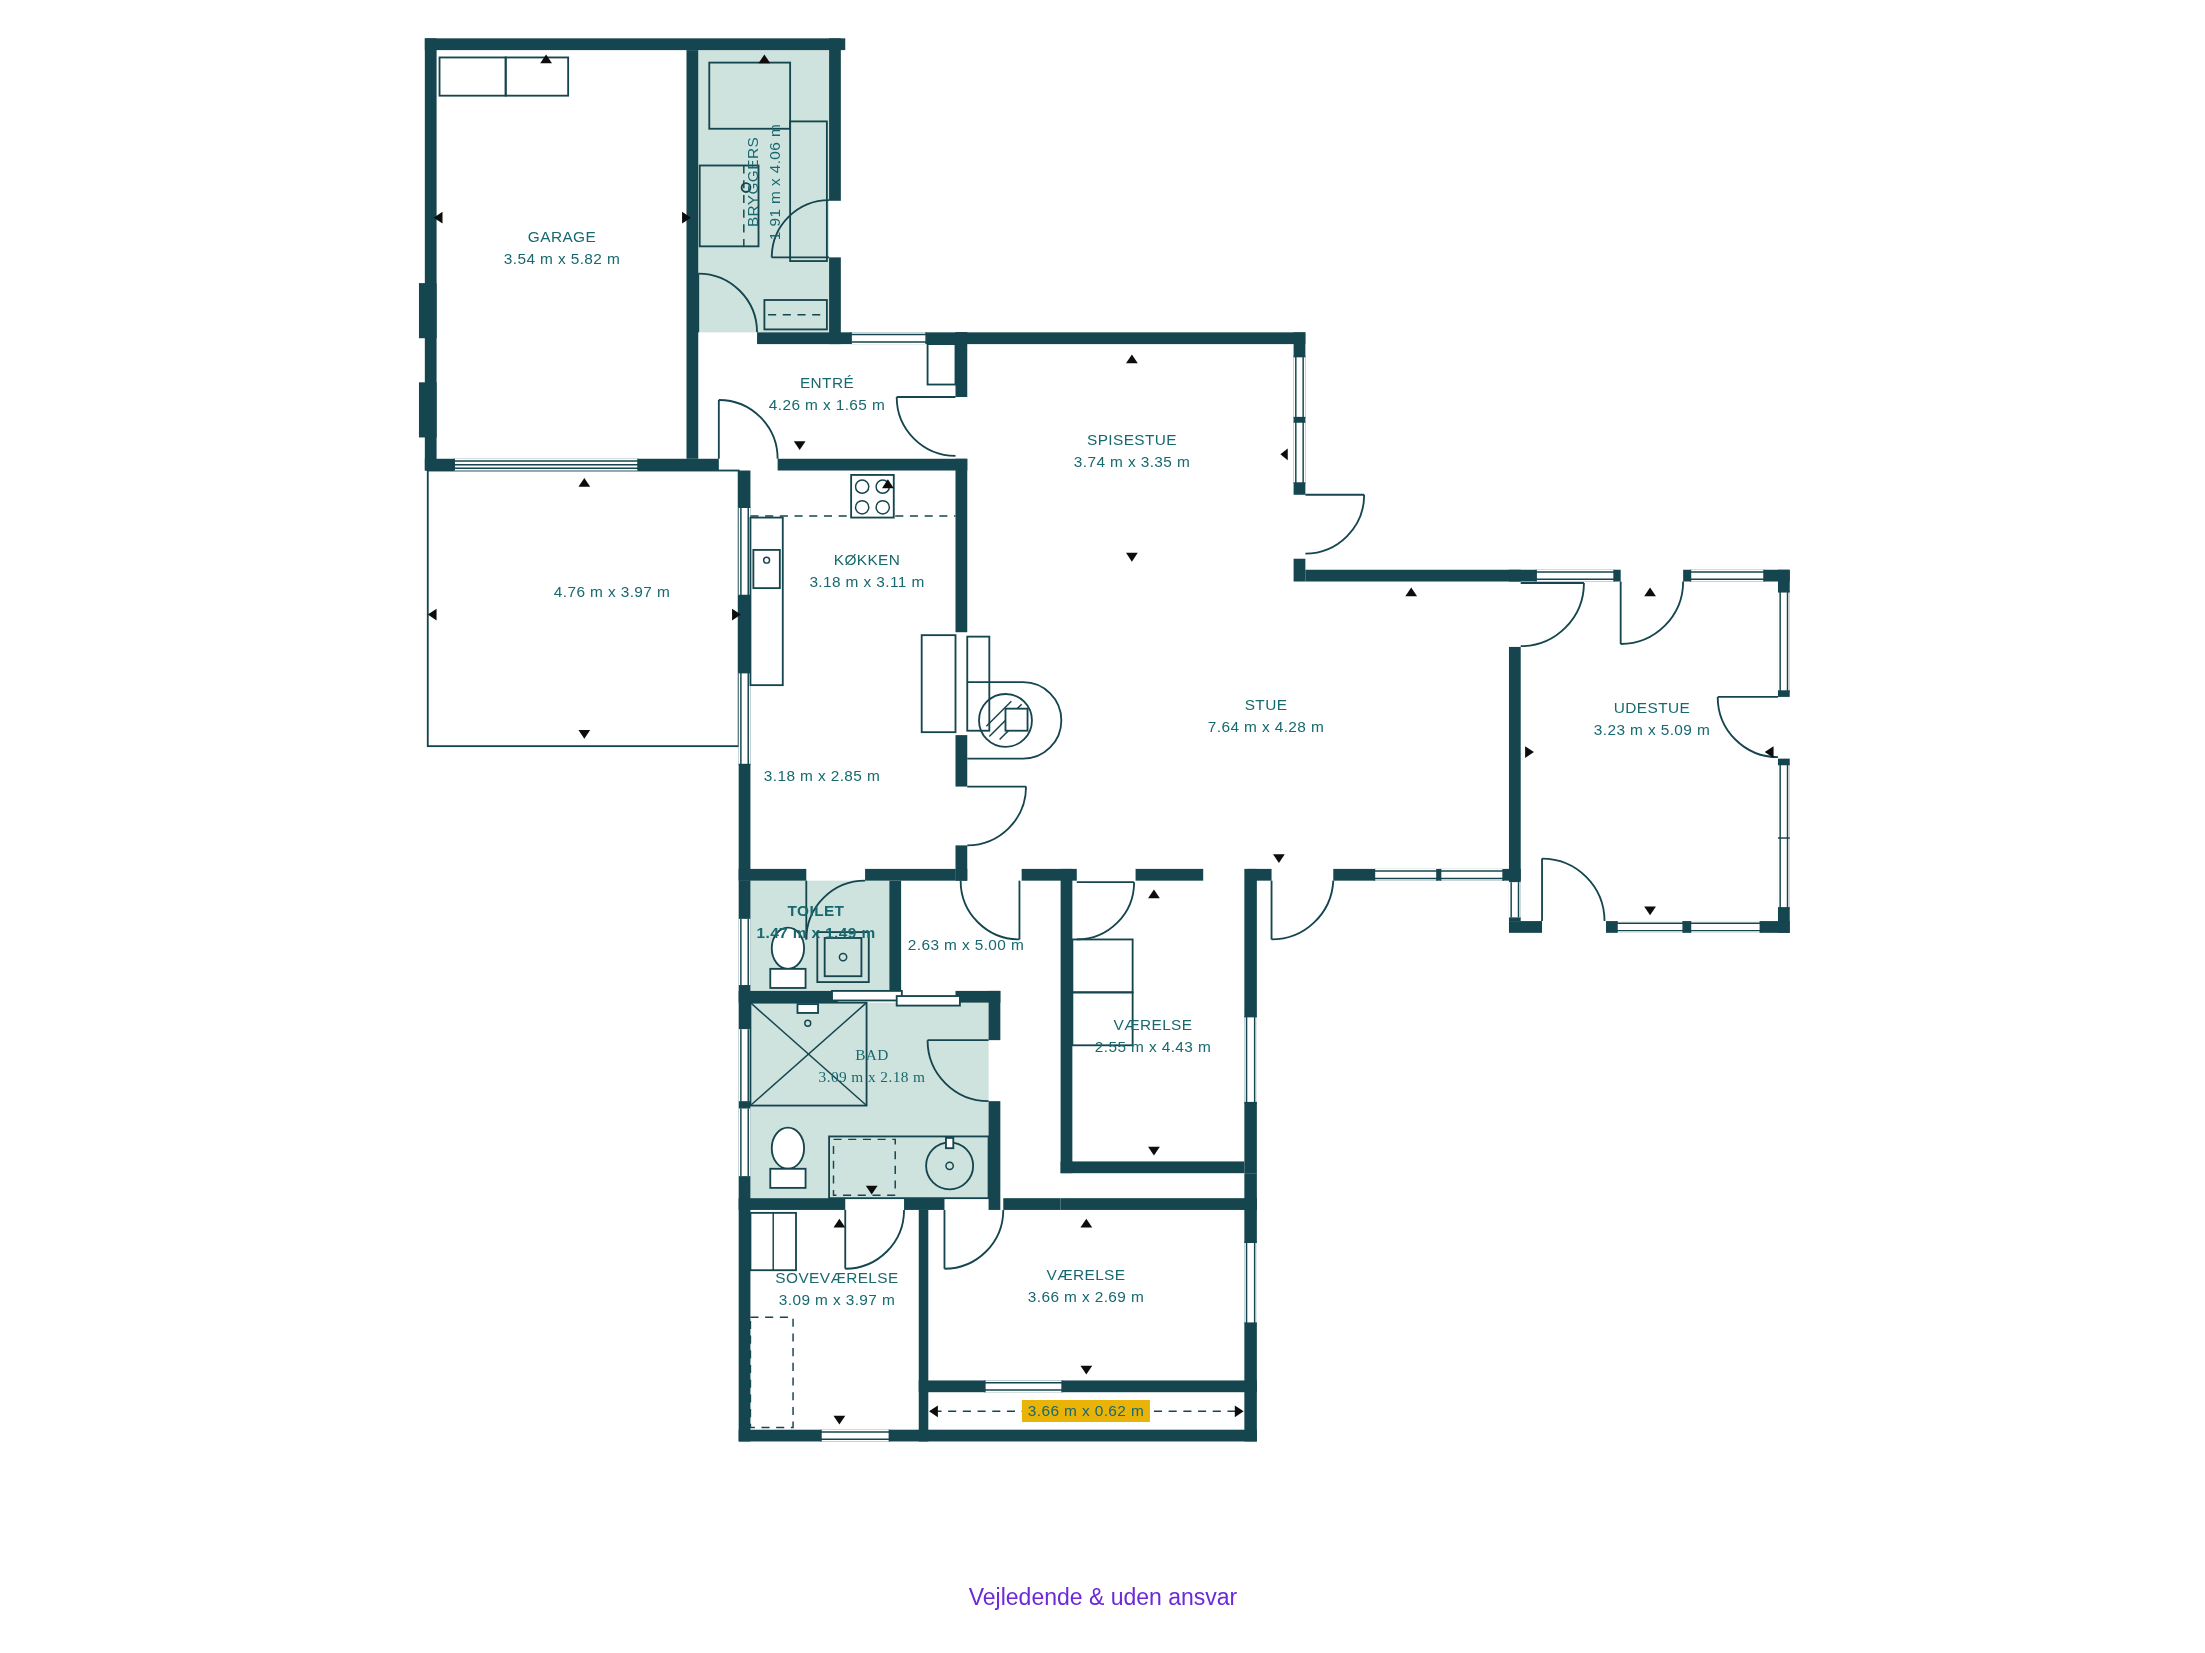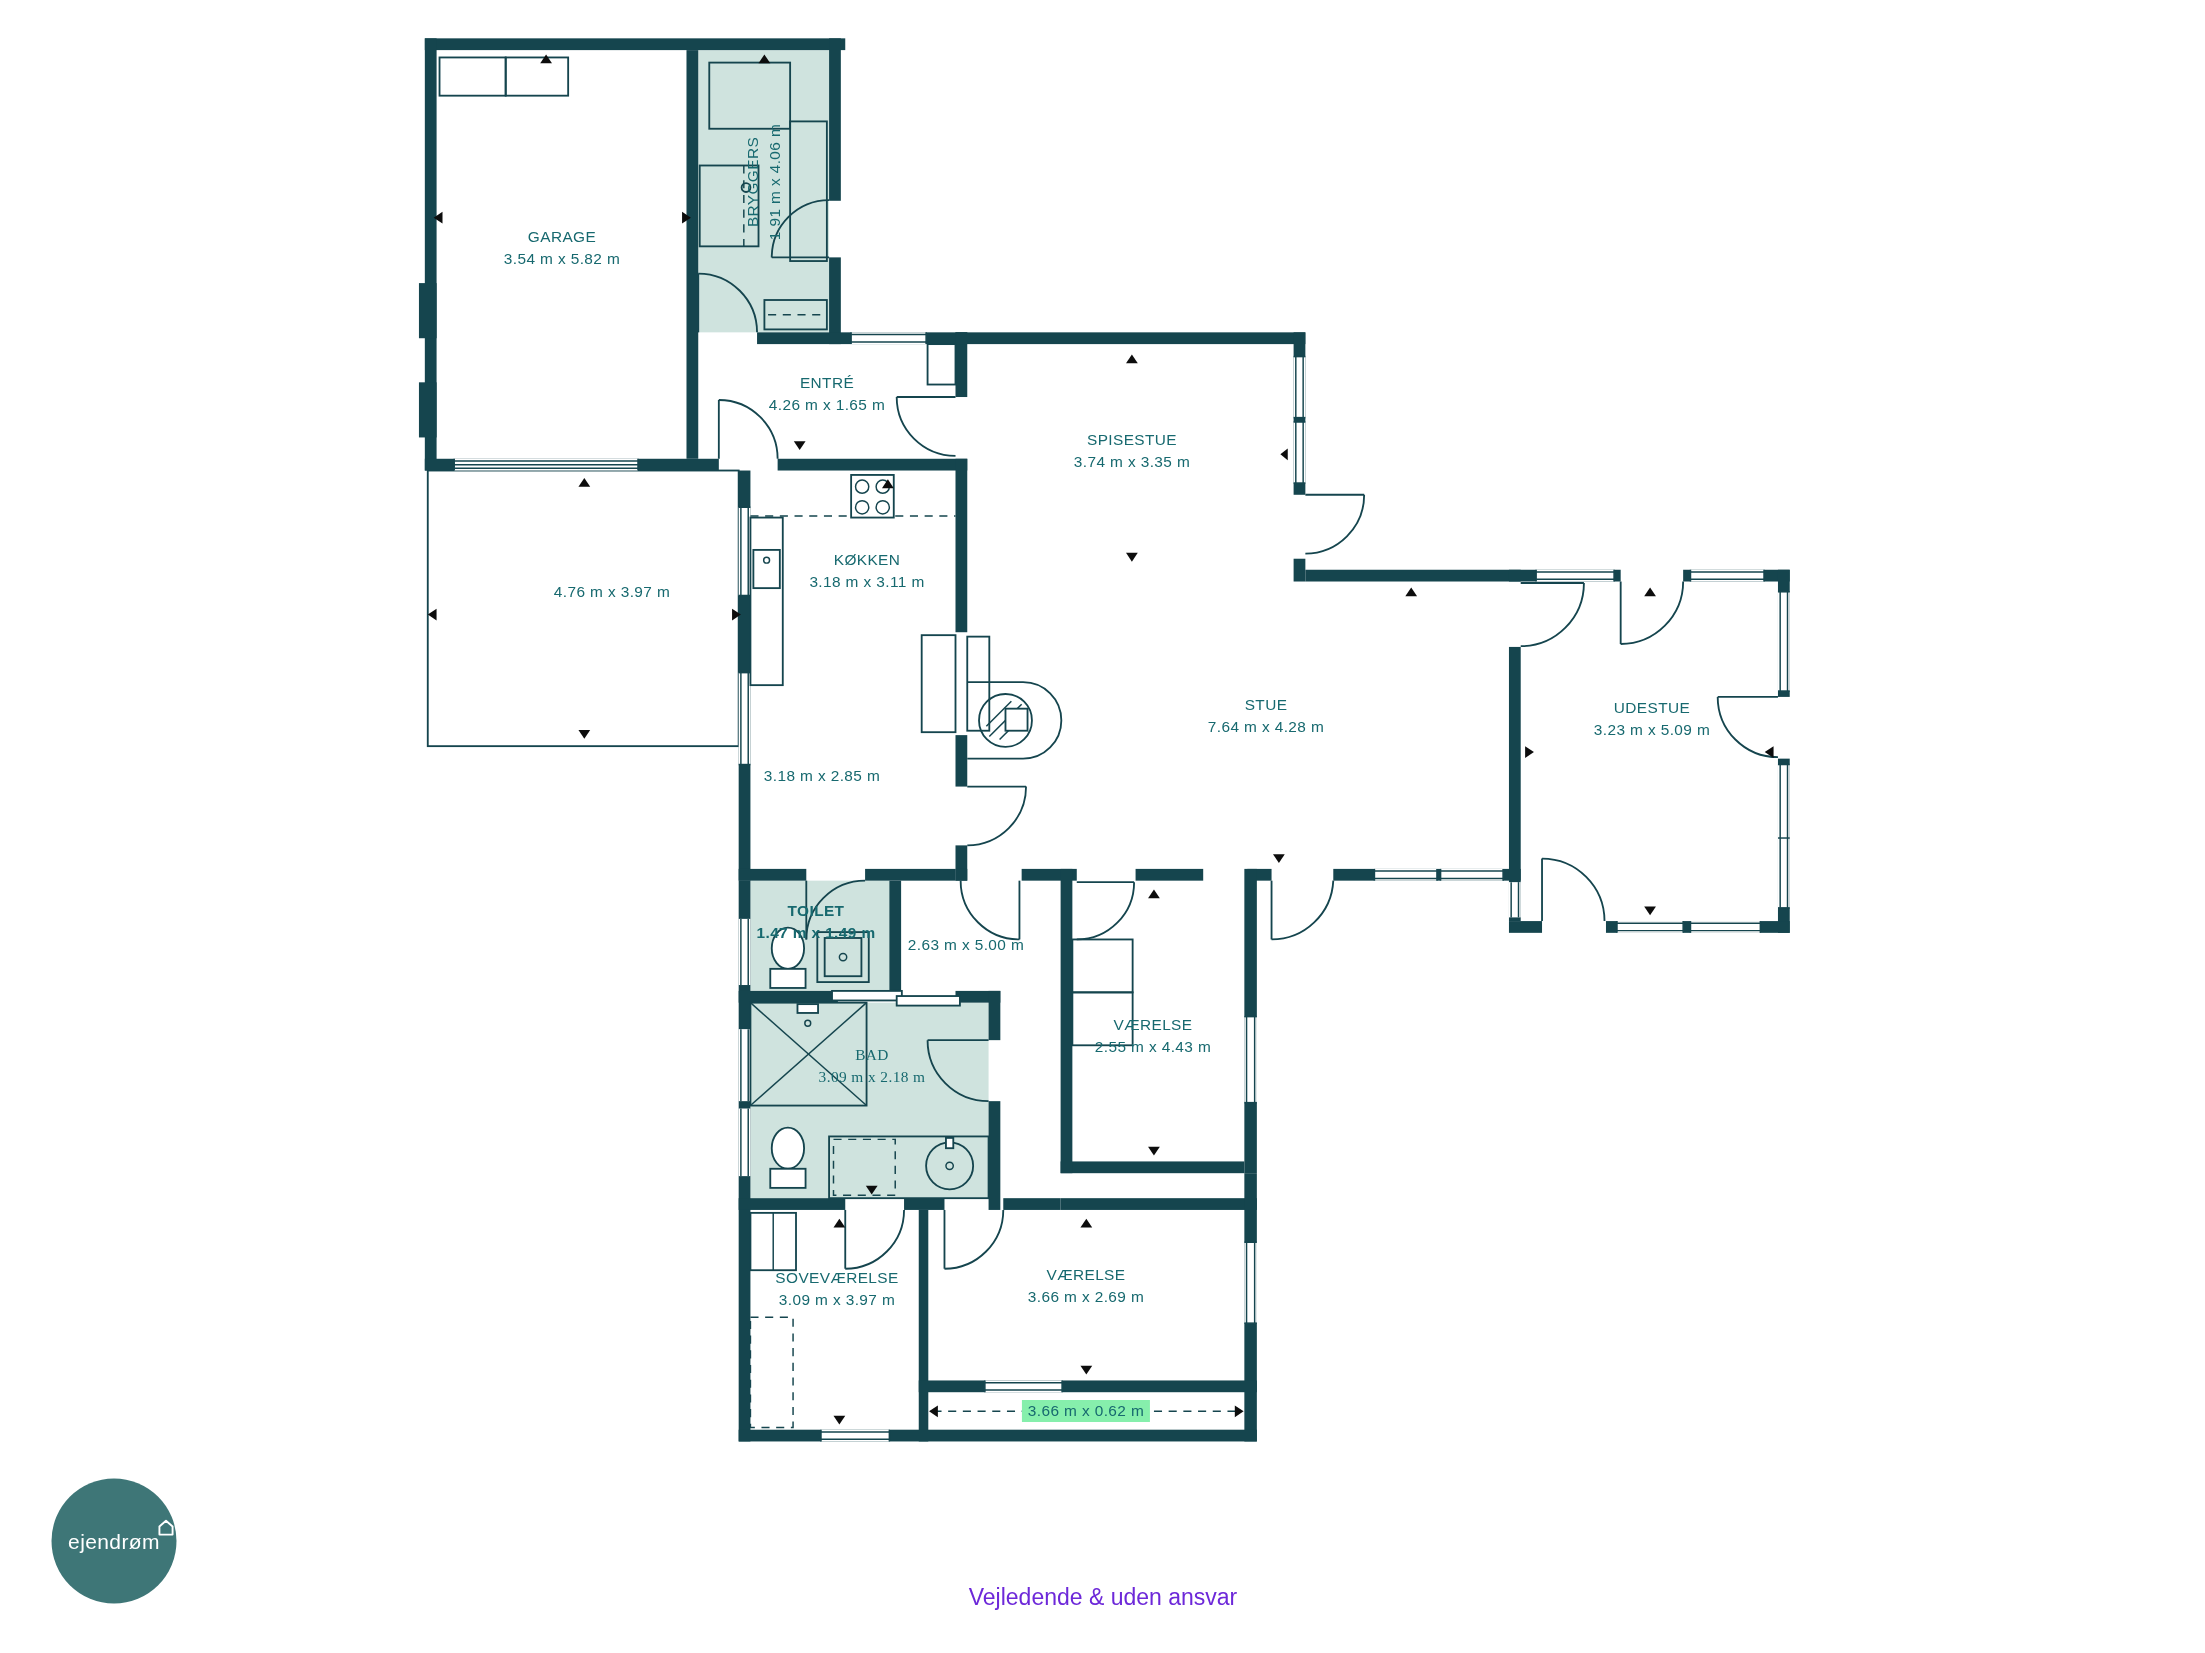--- a/index.html
+++ b/index.html
@@ -25,21 +25,21 @@
   .dash{stroke:var(--wall);stroke-width:2;stroke-dasharray:11 9;fill:none;}
   .tri{fill:#0d0d0d;}
   
   .rlabel{position:absolute;transform:translate(-50%,-50%);color:var(--label);
           font-size:15.4px;line-height:22px;text-align:center;white-space:nowrap;
           letter-spacing:0.4px;}
   .rlabel .nm:empty,.rlabel .dm:empty{display:none;}
   .rlabel .nm{display:block;}
   .rlabel .dm{display:block;}
   .rot{transform:translate(-50%,-50%) rotate(-90deg);}
-  .bgwhite .dm{background:#86efac;padding:0 5.9px;}
+  .bgwhite .dm{background:#eab308;padding:0 5.9px;}
   
   .logo{position:absolute;left:114px;top:1541px;transform:translate(-50%,-50%);
         width:125px;height:125px;border-radius:50%;background:var(--logo);
         display:flex;align-items:center;justify-content:center;}
   .logo-inner{position:relative;color:#fff;font-size:21px;letter-spacing:0.4px;}
   .logo-house{position:absolute;right:-16px;top:-10.3px;}
   
   .footer{position:absolute;left:1103px;top:1597px;transform:translate(-50%,-50%);
           color:#6d28d9;font-size:23px;}
 </style>
@@ -474,25 +474,17 @@
       <span class="dm">3.09 m x 3.97 m</span>
 </div>
 <div class="rlabel" style="left:1086px;top:1286px;">
   <span class="nm">VÆRELSE</span>
       <span class="dm">3.66 m x 2.69 m</span>
 </div>
 <div class="rlabel bgwhite" style="left:1086px;top:1411px;">
   <span class="dm">3.66 m x 0.62 m</span>
 </div>
 
-<div class="logo">
-  <div class="logo-inner">
-    <span>ejendrøm</span>
-    <svg class="logo-house" width="19" height="19" viewBox="0 0 26 26">
-      <path d="M 4 11 L 13 3 L 22 11 L 22 22 L 4 22 Z" fill="none" stroke="#ffffff" stroke-width="2.6" stroke-linejoin="round"></path>
-    </svg>
-  </div>
-</div>
 
 <div class="footer">Vejledende &amp; uden ansvar</div>
 
 </div>
 
 
 </body></html>

